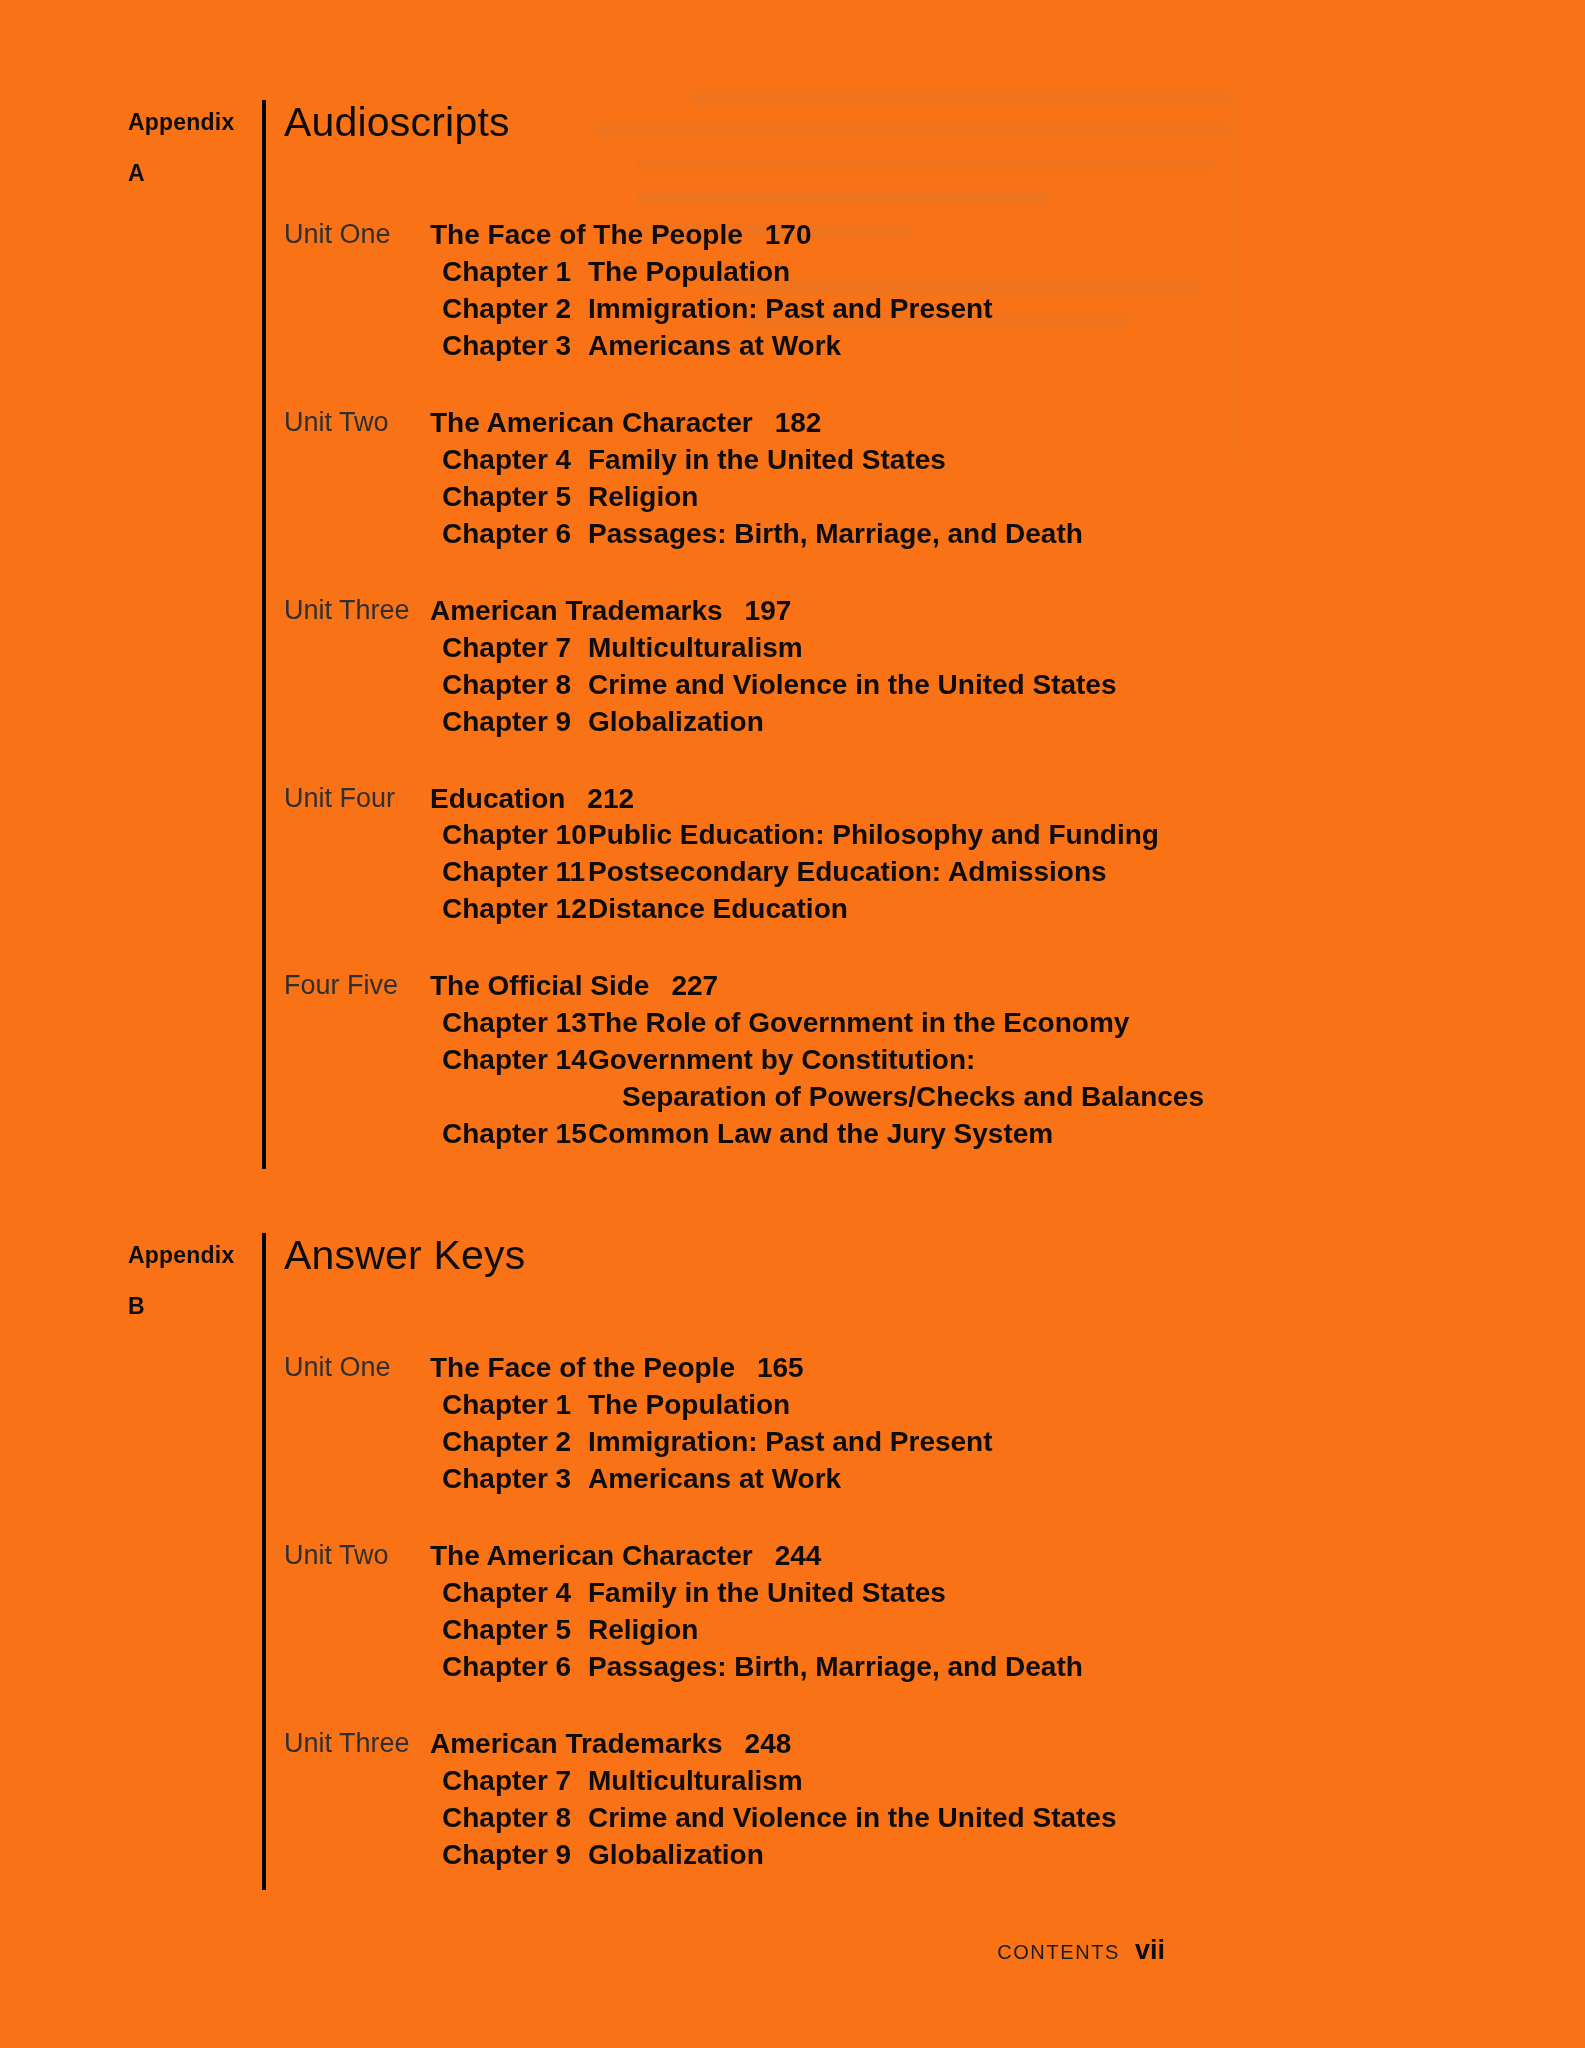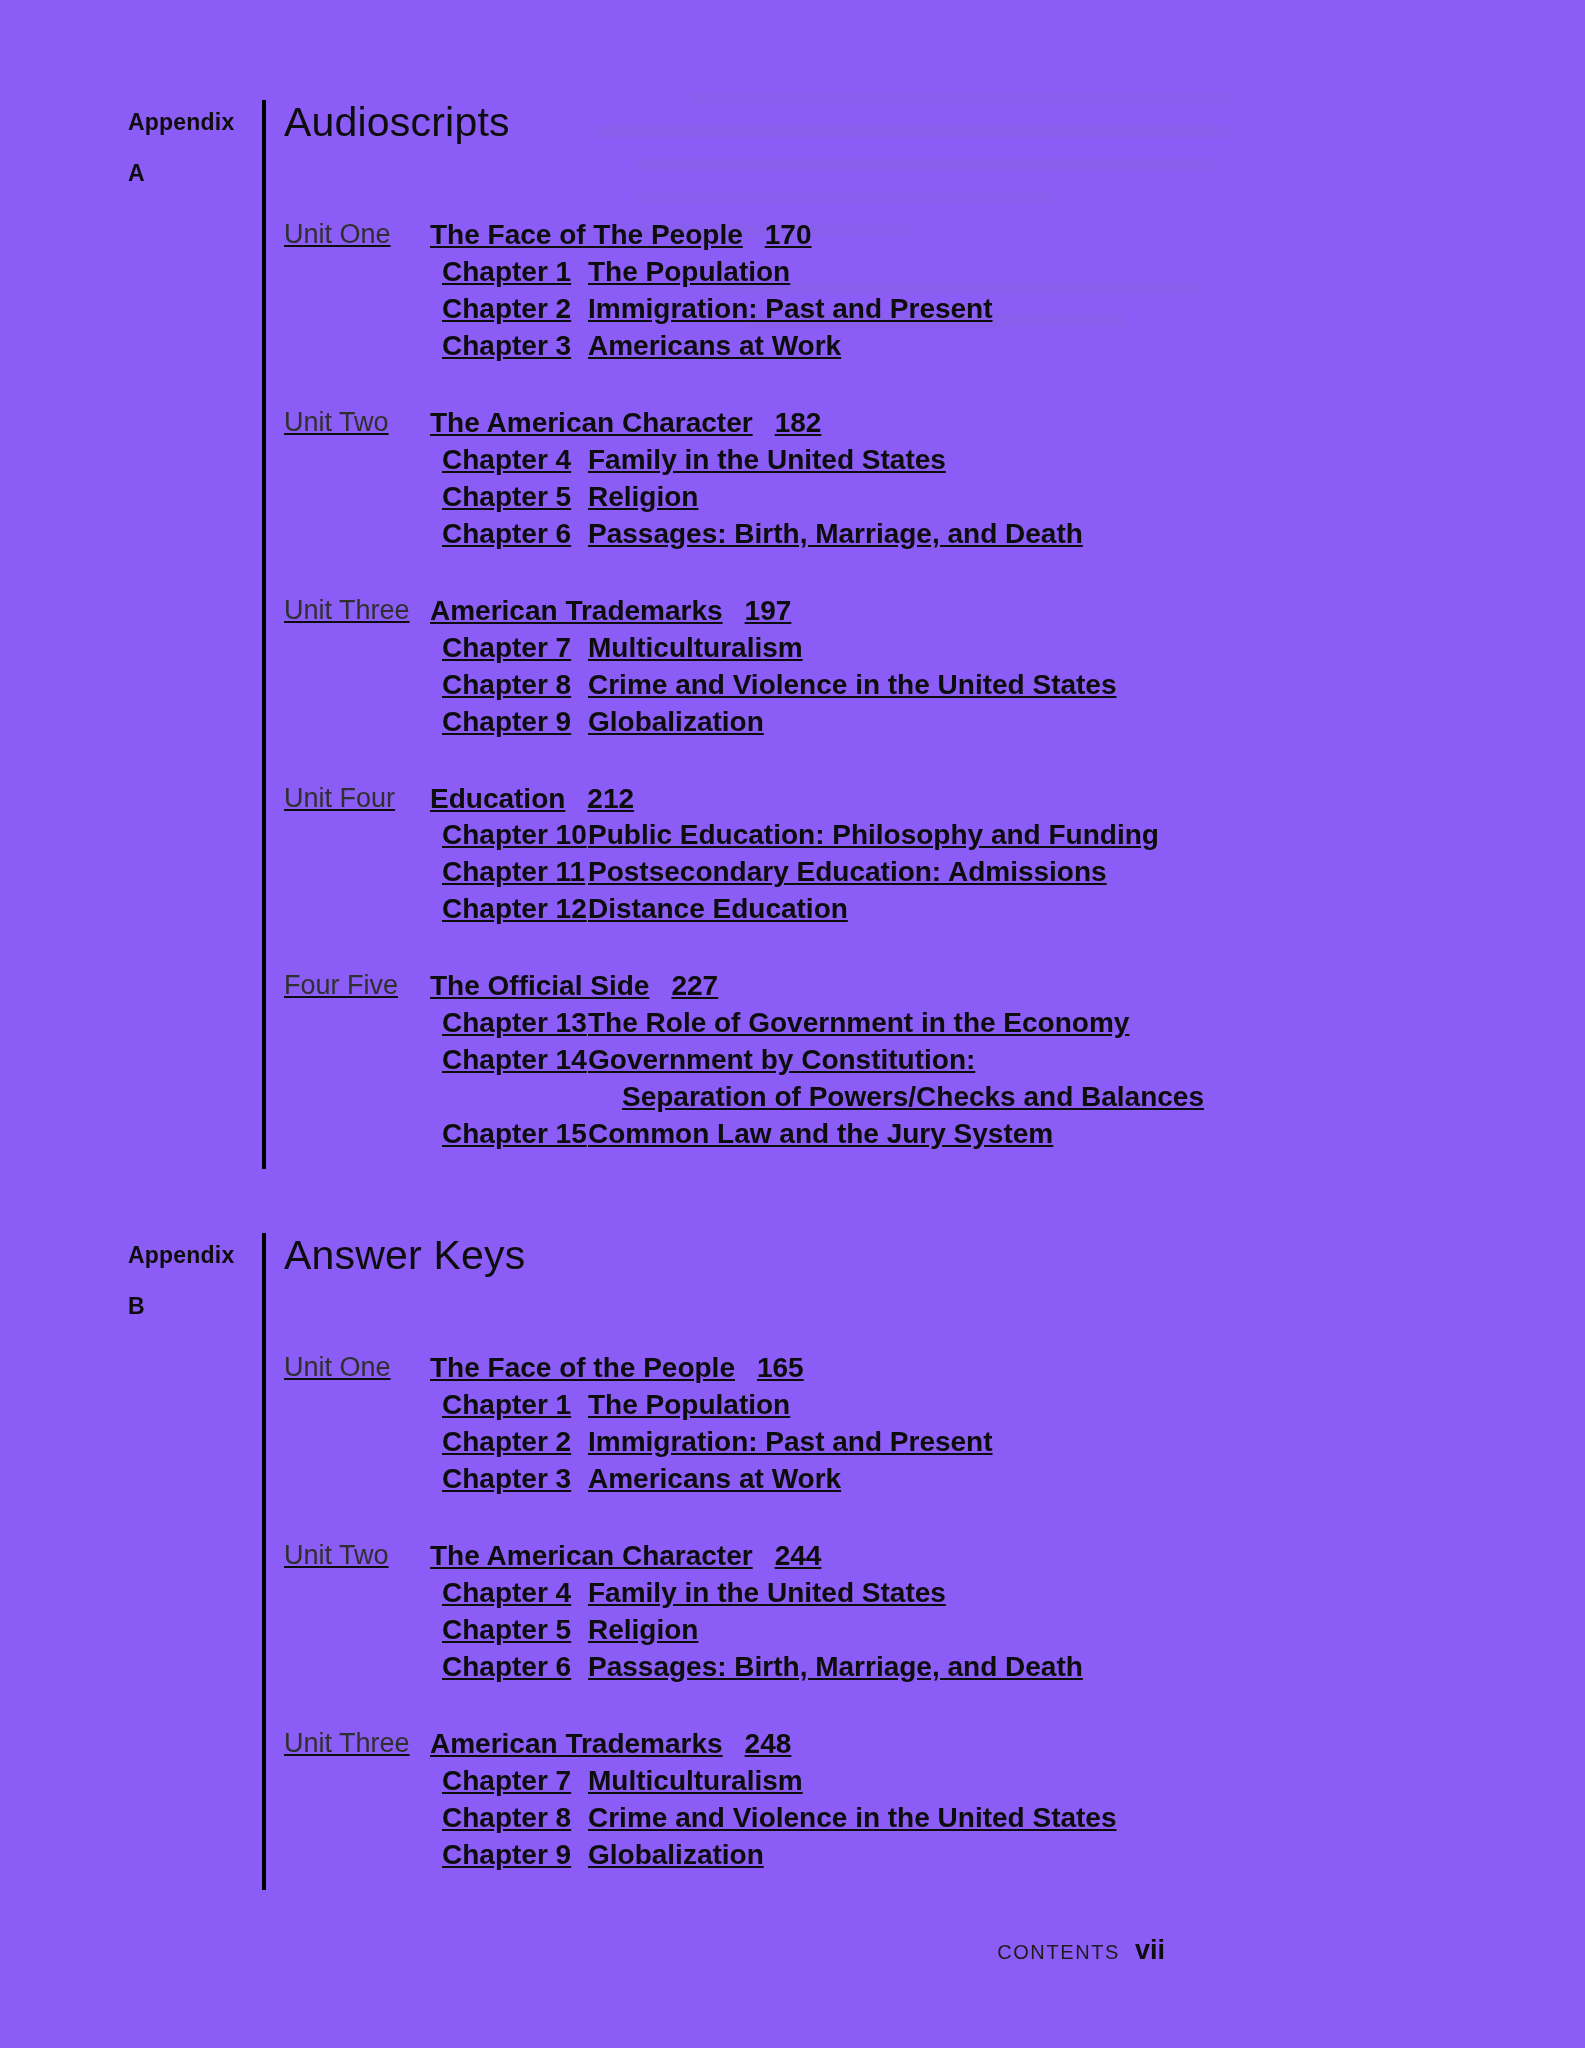--- a/index.html
+++ b/index.html
@@ -2,21 +2,21 @@
 <html><head>
 <meta charset="utf-8">
 <style>
   * { margin: 0; padding: 0; box-sizing: border-box; }
   html, body { background: #d9d9d9; }
   .page {
     position: relative;
     width: 1585px;
     height: 2048px;
     margin: 0 auto;
-    background: #8b5cf6;
+    background: #f97316;
     font-family: "Liberation Sans", "DejaVu Sans", sans-serif;
     color: #0d0d0d;
     overflow: hidden;
   }
 
   
   .bleed {
     position: absolute;
     left: 540px;
     top: 92px;
@@ -57,21 +57,21 @@
   .appendix-letter { font-weight: bold; font-size: 23px; margin-top: 24px; }
 
   .right-col {
     flex: 1;
     border-left: 4px solid #000;
     padding: 0 0 16px 18px;
   }
   .section-title { font-size: 41px; font-weight: normal; letter-spacing: .2px; line-height: 1.1; }
 
   .units { margin-top: 72px; }
-  .unit-row { display: flex; margin-bottom: 40px; text-decoration: underline; }
+  .unit-row { display: flex; margin-bottom: 40px; }
   .unit-row:last-child { margin-bottom: 0; }
 
   .unit-label {
     flex: 0 0 146px;
     font-size: 27px;
     font-weight: normal;
     color: #2f2f2f;
     line-height: 1.32;
   }
   .unit-body { flex: 1; font-size: 28px; font-weight: bold; line-height: 1.32; }

